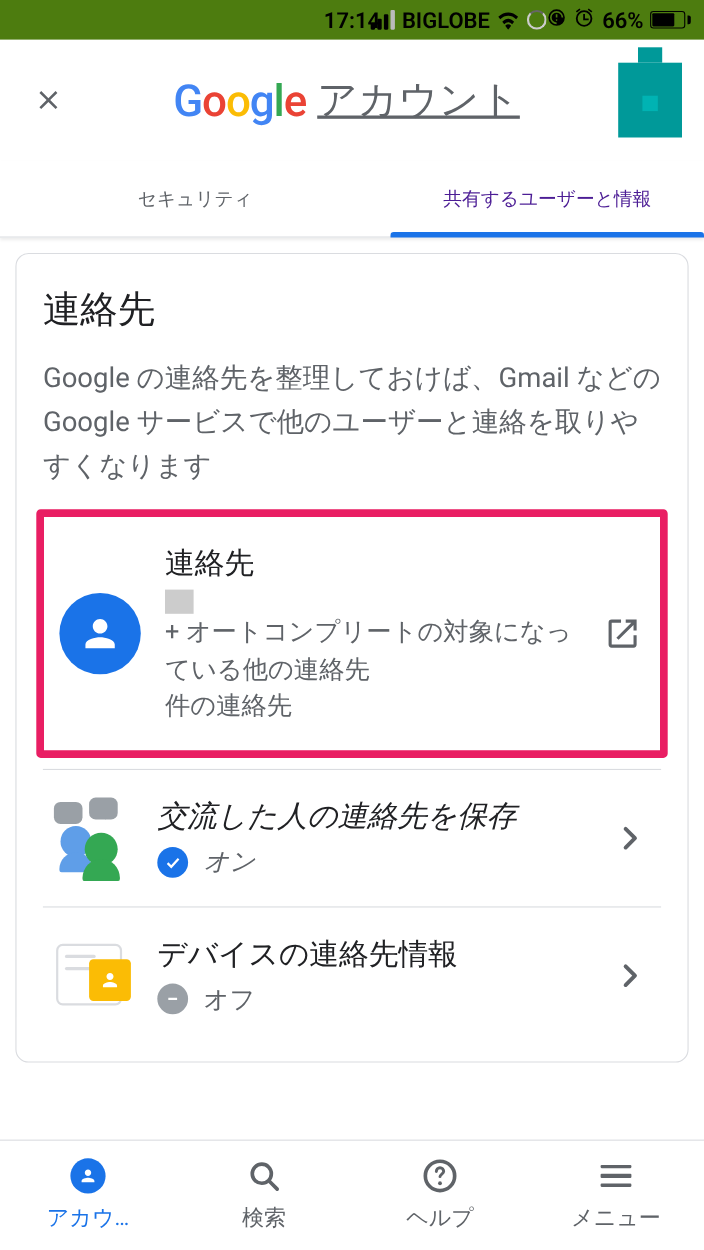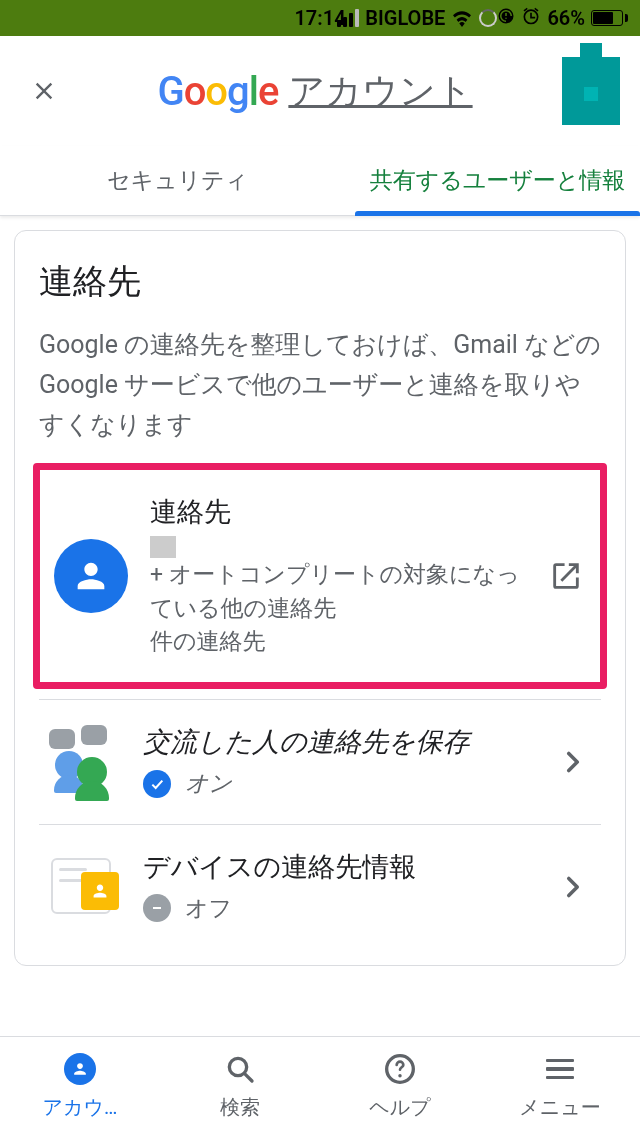--- a/index.html
+++ b/index.html
@@ -27,22 +27,22 @@
     .header-title { flex:1; display:flex; align-items:center; gap:10px; justify-content:center; }
     .google-logo { display:inline-flex; font-size: 40px; font-weight: 500; letter-spacing: -1px; }
     .google-logo .g1 { color:#4285F4; } .google-logo .o1 { color:#EA4335; } .google-logo .o2 { color:#FBBC05; } .google-logo .g2 { color:#4285F4; } .google-logo .l { color:#34A853; } .google-logo .e { color:#EA4335; }
     .header-account-text { font-size: 36px; color:#5f6368; font-weight: 400; text-decoration: underline; }
     .header-avatar { width: 58px; height: 68px; background:#009999; position:relative; }
     .header-avatar::before { content:''; position:absolute; top:-14px; left:18px; width:22px; height:14px; background:#009999; }
     .header-avatar::after { content:''; position:absolute; top:30px; left:22px; width:14px; height:14px; background:#00b3b3; }
 
     
     .tabs { height: 70px; display:flex; border-bottom: 1px solid #dadce0; box-shadow: 0 2px 3px rgba(0,0,0,0.08); }
-    .tab { flex:1; display:flex; align-items:center; justify-content:center; font-size: 23px; color:#5f6368; cursor:pointer; position:relative;margin-left:35px; }
-    .tab.active { color:#15803d;align-items:center; }
+    .tab { flex:1; display:flex; align-items:center; justify-content:center; font-size: 17px; color:#5f6368; cursor:pointer; position:relative;margin-left:35px; }
+    .tab.active { color:#4c1d95;align-items:center; }
     .tab.active::after { content:''; position:absolute; bottom:-1px; left:0; right:0; height:5px; background:#1a73e8; border-radius:3px 3px 0 0; }
 
     
     .content { padding: 14px; }
     .card { border:1px solid #dadce0; border-radius:12px; padding: 28px 24px 16px 24px; }
     .card-title { font-size: 34px; color:#202124; margin-bottom: 20px; }
     .card-desc { font-size: 25px; color:#5f6368; line-height:1.6; margin-bottom: 18px; }
 
     .item-row { display:flex; align-items:center; gap:22px; padding: 24px 8px; border-top:1px solid #dadce0; cursor:pointer; }
     .item-row.highlighted { border: 7px solid #e91e63; border-radius: 4px; padding: 24px 14px; margin: 0 -6px 10px -6px; border-top: 7px solid #e91e63; }

